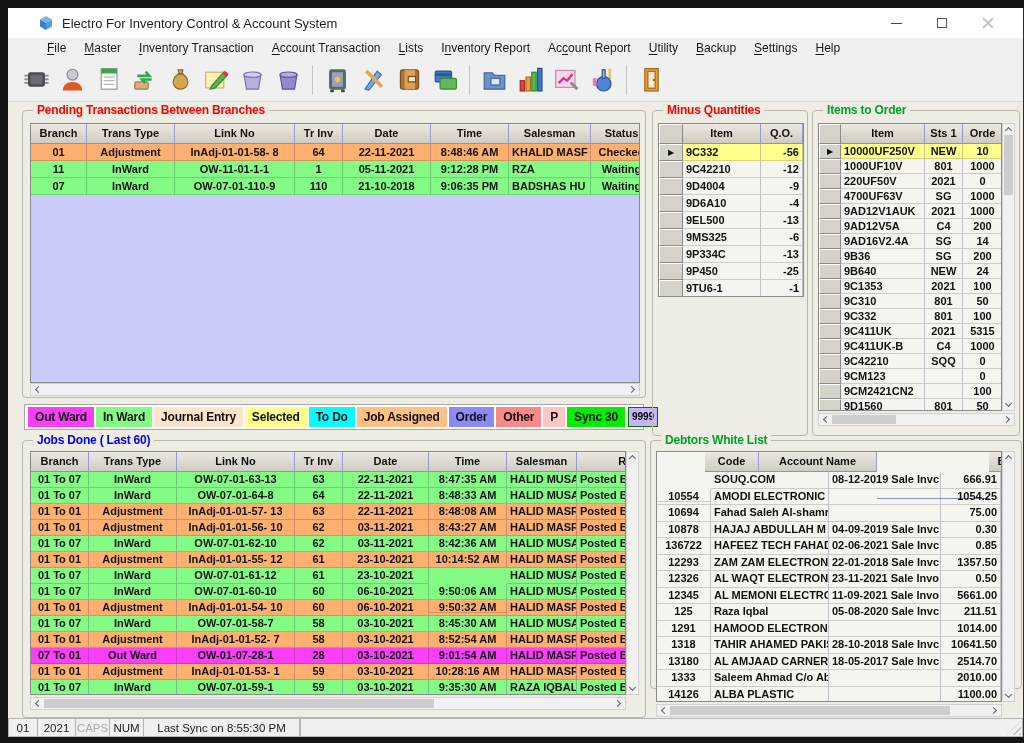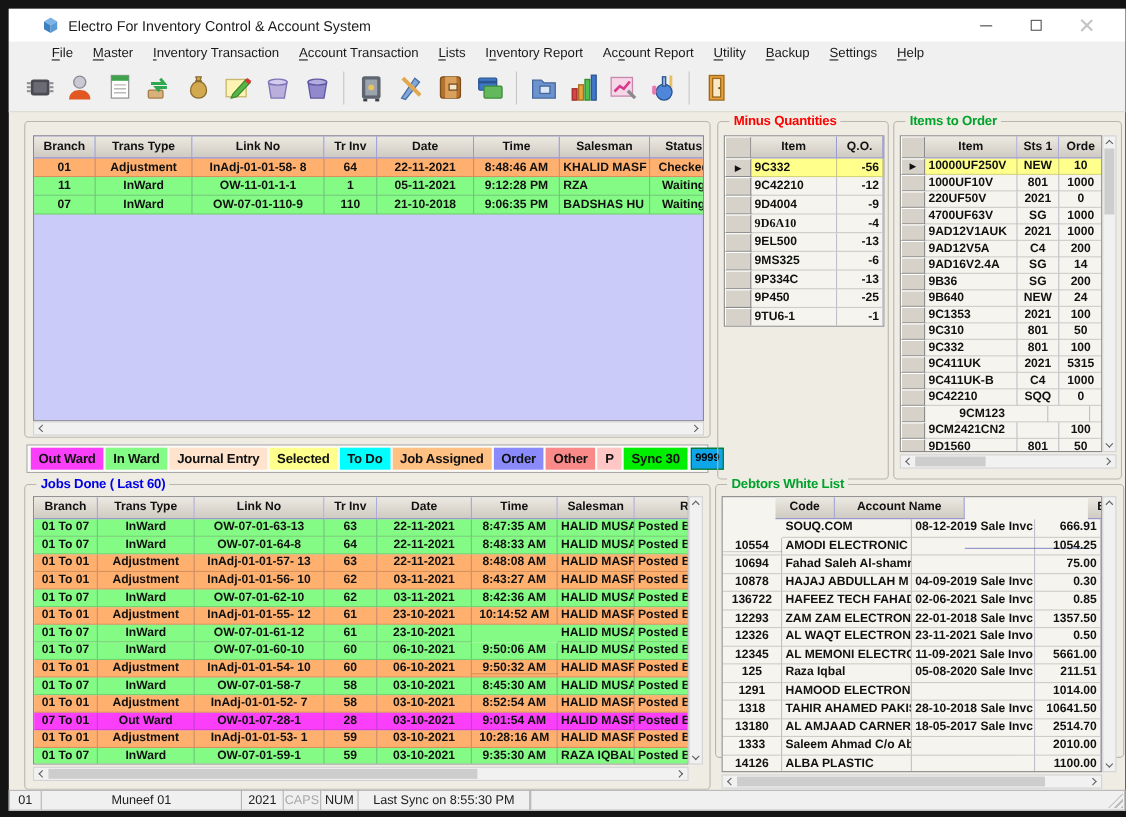--- a/index.html
+++ b/index.html
@@ -252,20 +252,21 @@
       <span class="tb-btn">
         <svg viewBox="0 0 24 24">
           <rect x="6.5" y="3" width="11" height="18.5" fill="#E8A23D" stroke="#9C6A1E"></rect>
           <rect x="9" y="5.2" width="6" height="14" fill="#FBE8C8" stroke="#9C6A1E"></rect>
           <circle cx="14" cy="12.5" r="0.9" fill="#7A5215"></circle>
         </svg>
       </span>
     </div>
 
   <div class="groupbox" style="left:14px; top:102px; width:624px; height:288px;">
+    <span class="gb-title" style="color: rgb(255, 0, 0);">Pending Transactions Between Branches</span>
     <div class="grid" id="pending-grid" style="left: 7px; top: 12px; width: 610px; height: 260px; background: rgb(203, 203, 250);">
         <div class="g-row g-head">
           <div class="g-cell g-headcell" style="width: 56px;">Branch</div>
           <div class="g-cell g-headcell" style="width: 88px;">Trans Type</div>
           <div class="g-cell g-headcell" style="width: 120px;">Link No</div>
           <div class="g-cell g-headcell" style="width: 48px;">Tr Inv</div>
           <div class="g-cell g-headcell" style="width: 88px;">Date</div>
           <div class="g-cell g-headcell" style="width: 78px;">Time</div>
           <div class="g-cell g-headcell" style="width: 82px;">Salesman</div>
           <div class="g-cell g-headcell" style="width: 62px;">Status</div>
@@ -316,21 +317,21 @@
       <span class="legend-chip" style="background: rgb(250, 62, 250);">Out Ward</span>
       <span class="legend-chip" style="background: rgb(132, 251, 132);">In Ward</span>
       <span class="legend-chip" style="background: rgb(255, 227, 205);">Journal Entry</span>
       <span class="legend-chip" style="background: rgb(255, 255, 140);">Selected</span>
       <span class="legend-chip" style="background: rgb(0, 255, 255);">To Do</span>
       <span class="legend-chip" style="background: rgb(255, 192, 131);">Job Assigned</span>
       <span class="legend-chip" style="background: rgb(138, 138, 251);">Order</span>
       <span class="legend-chip" style="background: rgb(250, 138, 138);">Other</span>
       <span class="legend-chip" style="background: rgb(255, 198, 198);">P</span>
       <span class="legend-chip" style="background: rgb(0, 238, 0);">Sync  30</span>
-      <span class="legend-counter" style="background: #0ea5e9;">9999</span>
+      <span class="legend-counter" style="background: #c4b5fd;">9999</span>
     </div>
 
   <div class="groupbox" style="left:14px; top:432px; width:624px; height:278px;">
     <span class="gb-title" style="color: rgb(0, 0, 230);">Jobs Done ( Last 60)</span>
     <div class="grid" id="jobs-grid" style="left:7px; top:10px; width:596px; height:244px;">
         <div class="g-row g-head">
           <div class="g-cell g-headcell" style="width: 58px;">Branch</div>
           <div class="g-cell g-headcell" style="width: 88px;">Trans Type</div>
           <div class="g-cell g-headcell" style="width: 118px;">Link No</div>
           <div class="g-cell g-headcell" style="width: 48px;">Tr Inv</div>
@@ -519,21 +520,21 @@
           <div class="g-cell a-l" style="width: 78px;">9C42210</div>
           <div class="g-cell a-r" style="width: 42px;">-12</div>
         </div>
         <div class="g-row" style="height: 17px; line-height: 16px; background: rgb(245, 244, 239);">
           <div class="g-cell g-sel" style="width: 24px; line-height: 15px;"></div>
           <div class="g-cell a-l" style="width: 78px;">9D4004</div>
           <div class="g-cell a-r" style="width: 42px;">-9</div>
         </div>
         <div class="g-row" style="height: 17px; line-height: 16px; background: rgb(245, 244, 239);">
           <div class="g-cell g-sel" style="width: 24px; line-height: 15px;"></div>
-          <div class="g-cell a-l" style="width: 78px; font-family: Liberation Serif, serif;">9D6A10</div>
+          <div class="g-cell a-l" style="width: 78px;">9D6A10</div>
           <div class="g-cell a-r" style="width: 42px;">-4</div>
         </div>
         <div class="g-row" style="height: 17px; line-height: 16px; background: rgb(245, 244, 239);">
           <div class="g-cell g-sel" style="width: 24px; line-height: 15px;"></div>
           <div class="g-cell a-l" style="width: 78px;">9EL500</div>
           <div class="g-cell a-r" style="width: 42px;">-13</div>
         </div>
         <div class="g-row" style="height: 17px; line-height: 16px; background: rgb(245, 244, 239);">
           <div class="g-cell g-sel" style="width: 24px; line-height: 15px;"></div>
           <div class="g-cell a-l" style="width: 78px;">9MS325</div>
@@ -651,21 +652,21 @@
           <div class="g-cell a-c" style="width: 40px;">1000</div>
         </div>
         <div class="g-row" style="height: 15px; line-height: 14px; background: rgb(245, 244, 239);">
           <div class="g-cell g-sel" style="width: 22px; line-height: 13px;"></div>
           <div class="g-cell a-l" style="width: 84px;">9C42210</div>
           <div class="g-cell a-c" style="width: 38px;">SQQ</div>
           <div class="g-cell a-c" style="width: 40px;">0</div>
         </div>
         <div class="g-row" style="height: 15px; line-height: 14px; background: rgb(245, 244, 239);">
           <div class="g-cell g-sel" style="width: 22px; line-height: 13px;"></div>
-          <div class="g-cell a-l" style="width: 84px; margin-left: 28px;">9CM123</div>
+          <div class="g-cell a-l" style="width: 84px;">9CM123</div>
           <div class="g-cell a-c" style="width: 38px;"></div>
           <div class="g-cell a-c" style="width: 40px;">0</div>
         </div>
         <div class="g-row" style="height: 15px; line-height: 14px; background: rgb(245, 244, 239);">
           <div class="g-cell g-sel" style="width: 22px; line-height: 13px;"></div>
           <div class="g-cell a-l" style="width: 84px;">9CM2421CN2</div>
           <div class="g-cell a-c" style="width: 38px;"></div>
           <div class="g-cell a-c" style="width: 40px;">100</div>
         </div>
         <div class="g-row" style="height: 15px; line-height: 14px; background: rgb(245, 244, 239);">
@@ -807,21 +808,20 @@
       <span class="thumb-h" style="width:280px;"></span>
       <span class="spacer"></span>
       <span class="sb-btn">
           <span class="chev chev-right"></span>
         </span>
     </div>
   </div>
 
   <div class="statusbar">
       <span class="status-seg first" style="width: 30px;">01</span>
-      <span class="status-seg" style="width: 182px;">Muneef 01</span>
       <span class="status-seg" style="width: 38px;">2021</span>
       <span class="status-seg dim" style="width: 34px;">CAPS</span>
       <span class="status-seg" style="width: 34px;">NUM</span>
       <span class="status-seg" style="width: 156px;">Last Sync on 8:55:30 PM</span>
       <span class="status-fill">
         <span class="grip"></span>
       </span>
     </div>
 
 </div>

